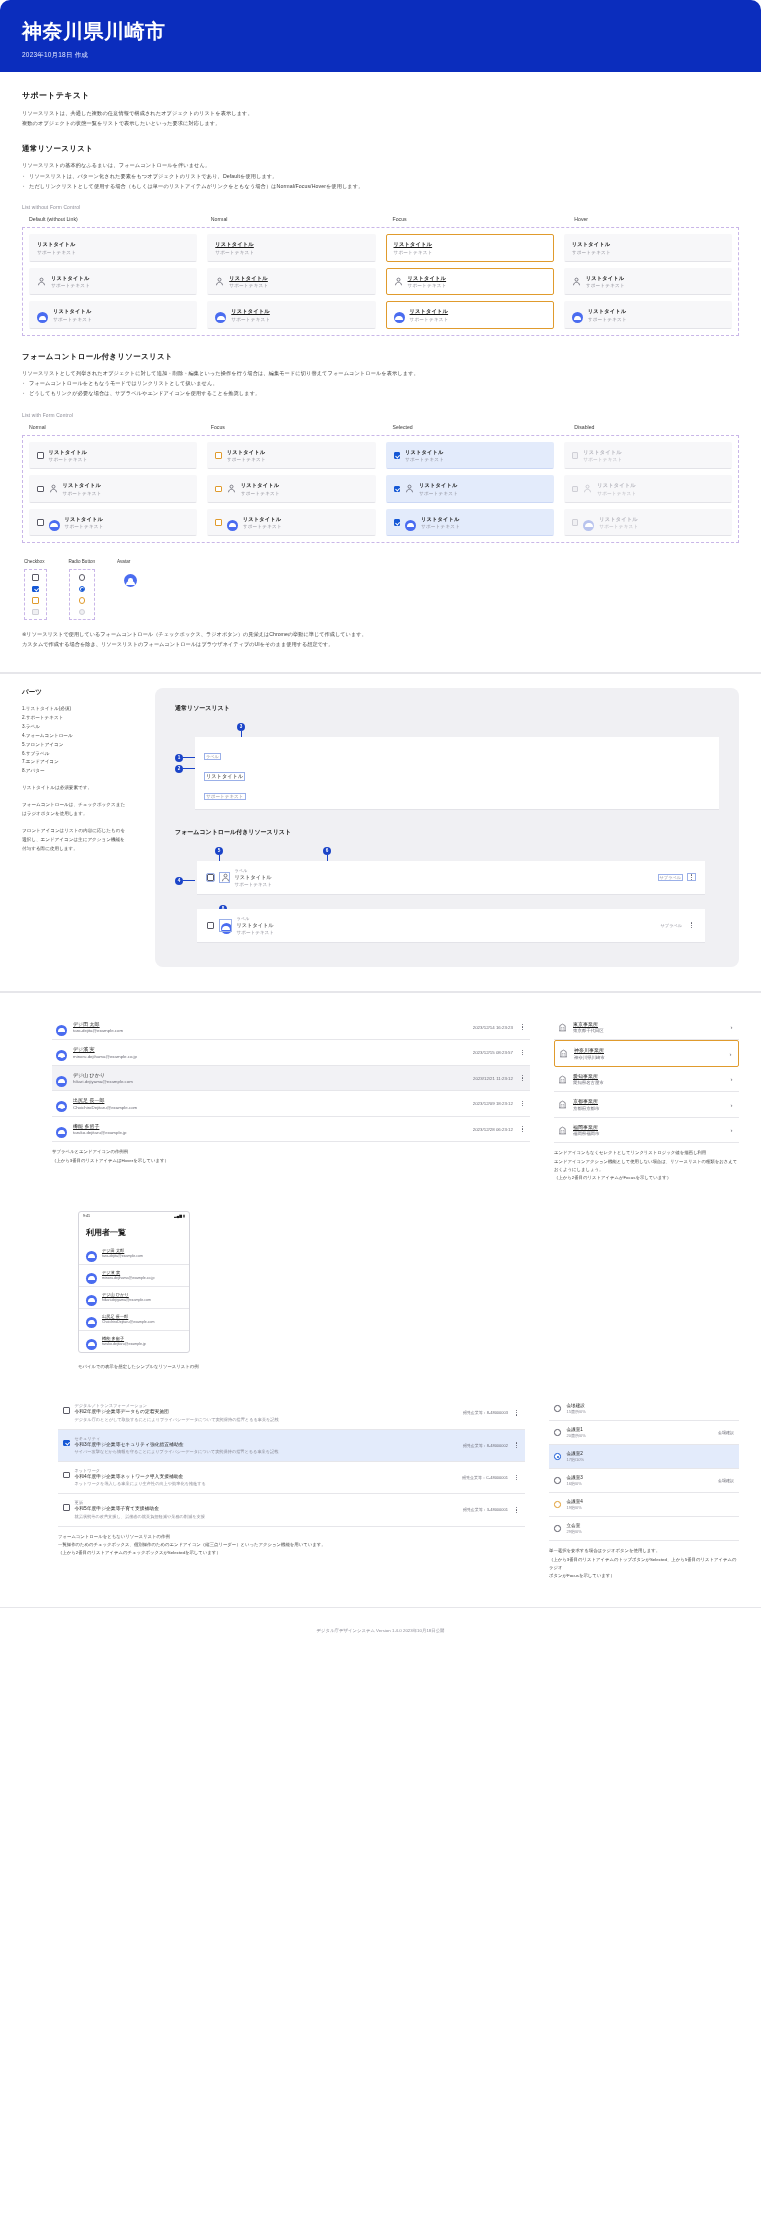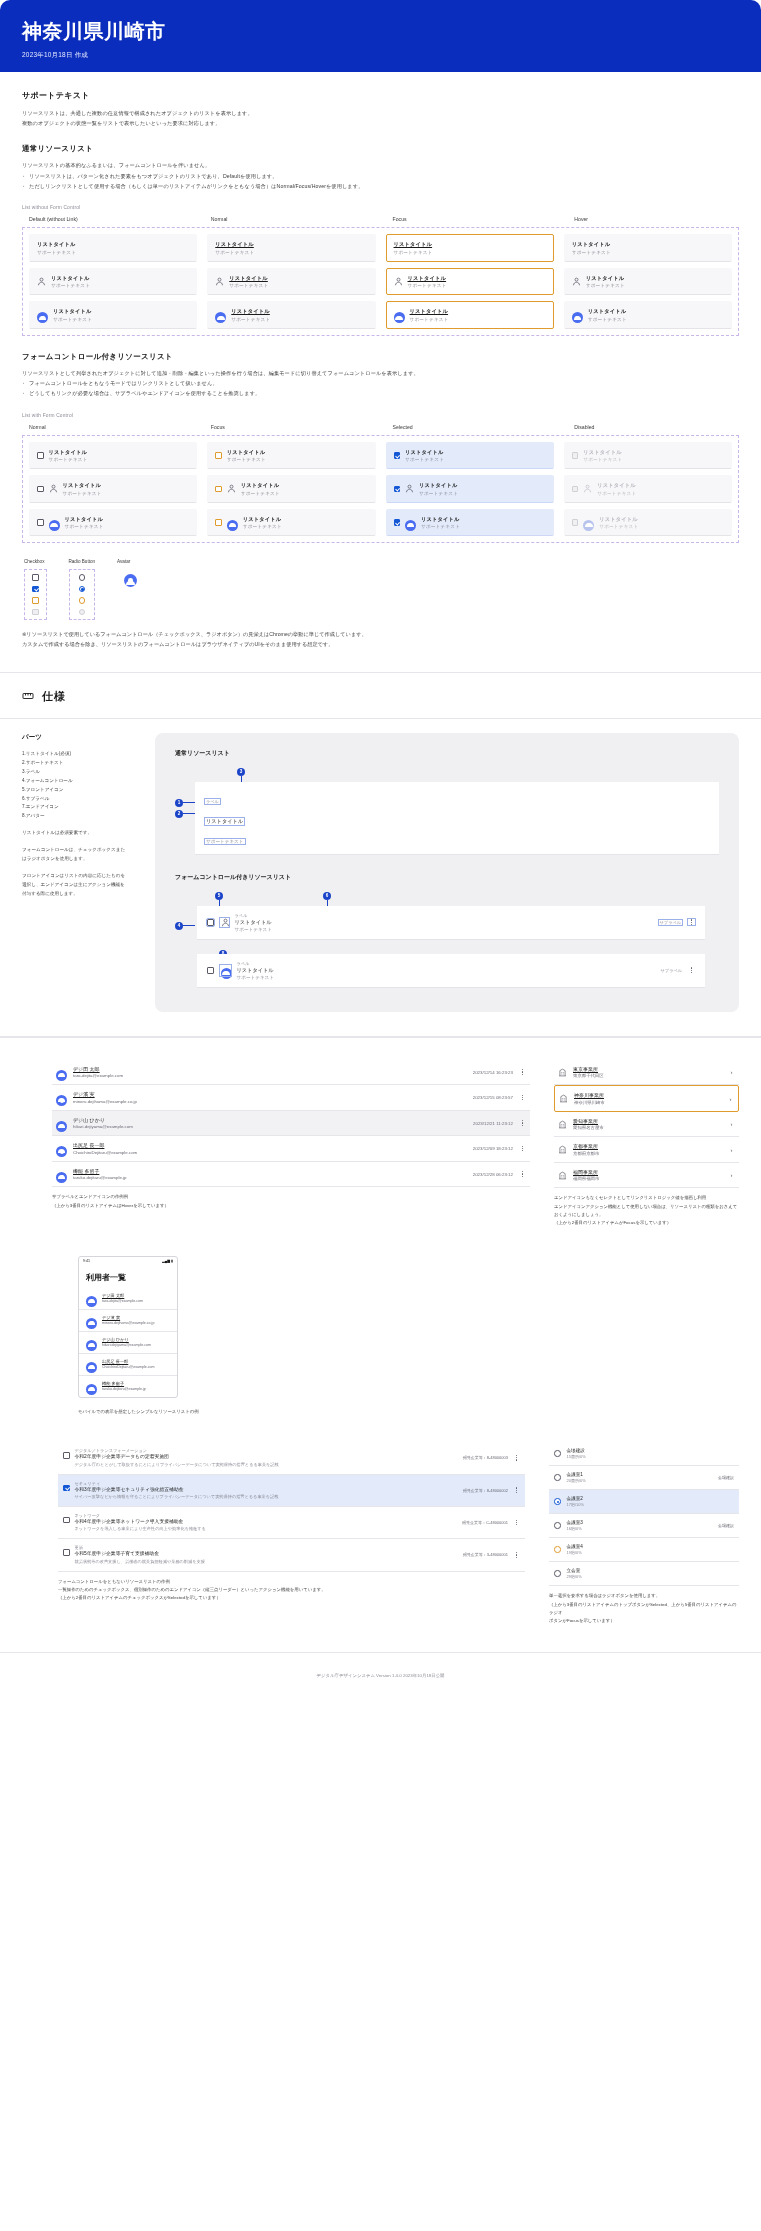--- a/index.html
+++ b/index.html
@@ -202,21 +202,21 @@
   .ex-time { font-size: 4.4px; color: #6a6a75; white-space: nowrap; }
   .kebab { width: 7px; display: flex; flex-direction: column; align-items: center; gap: 1px; }
   .kebab i { width: 1.2px; height: 1.2px; border-radius: 50%; background: #5a5a66; display: block; }
   .chev { width: 7px; color: #5a5a66; font-size: 6px; text-align: center; }
   .ex-caption { font-size: 4.4px; color: #3c3c3c; line-height: 1.9; margin-top: 6px; }
 
   .bld-icon svg { width: 9px; height: 9px; display: block; }
 
   
   .phone {
-    width: 100px; border: 1px solid #d5d5dc; border-radius: 3px;
+    width: 112px; border: 1px solid #d5d5dc; border-radius: 3px;
     overflow: hidden; background: #fff;
   }
   .phone-status {
     display: flex; justify-content: space-between; align-items: center;
     font-size: 3.6px; padding: 2.5px 4px; color: #1a1a1a;
   }
   .phone-title { font-size: 8px; font-weight: 700; padding: 6px 7px 5px 7px; }
   .phone-item {
     display: flex; align-items: center; gap: 5px;
     padding: 5px 7px; border-bottom: 1px solid #e6e6ea;
@@ -575,29 +575,20 @@
         </div>
       </div>
     </div>
 
     <div class="note">※リソースリストで使用しているフォームコントロール（チェックボックス、ラジオボタン）の見栄えはChromeの挙動に準じて作成しています。</div>
     <div class="note" style="margin-top:0">カスタムで作成する場合を除き、リソースリストのフォームコントロールはブラウザネイティブのUIをそのまま使用する想定です。</div>
   </div>
 
   <div class="hr"></div>
 
-  <div class="sec-head">
-    <span class="sec-icon">
-      <svg width="12" height="12" viewBox="0 0 24 24" fill="none" stroke="#1a1a1a" stroke-width="1.8">
-          <rect x="2" y="7" width="20" height="10" rx="1"></rect>
-          <path d="M7 7v4M12 7v4M17 7v4"></path>
-        </svg>
-    </span>
-    <span class="ttl">仕様</span>
-  </div>
   <div class="hr" style="margin:0"></div>
 
   <div class="spec-wrap">
     <div class="parts-col">
       <div class="parts-title">パーツ</div>
       <ul class="parts-list">
         <li>1.リストタイトル(必須)</li>
         <li>2.サポートテキスト</li>
         <li>3.ラベル</li>
         <li>4.フォームコントロール</li>

